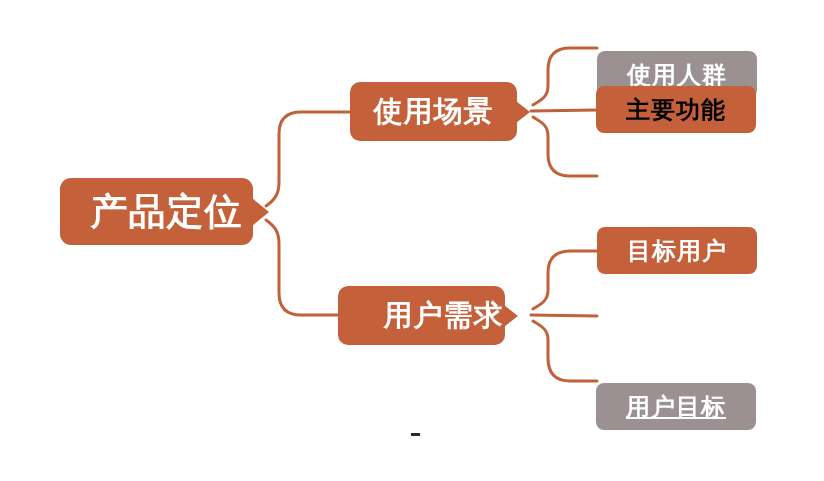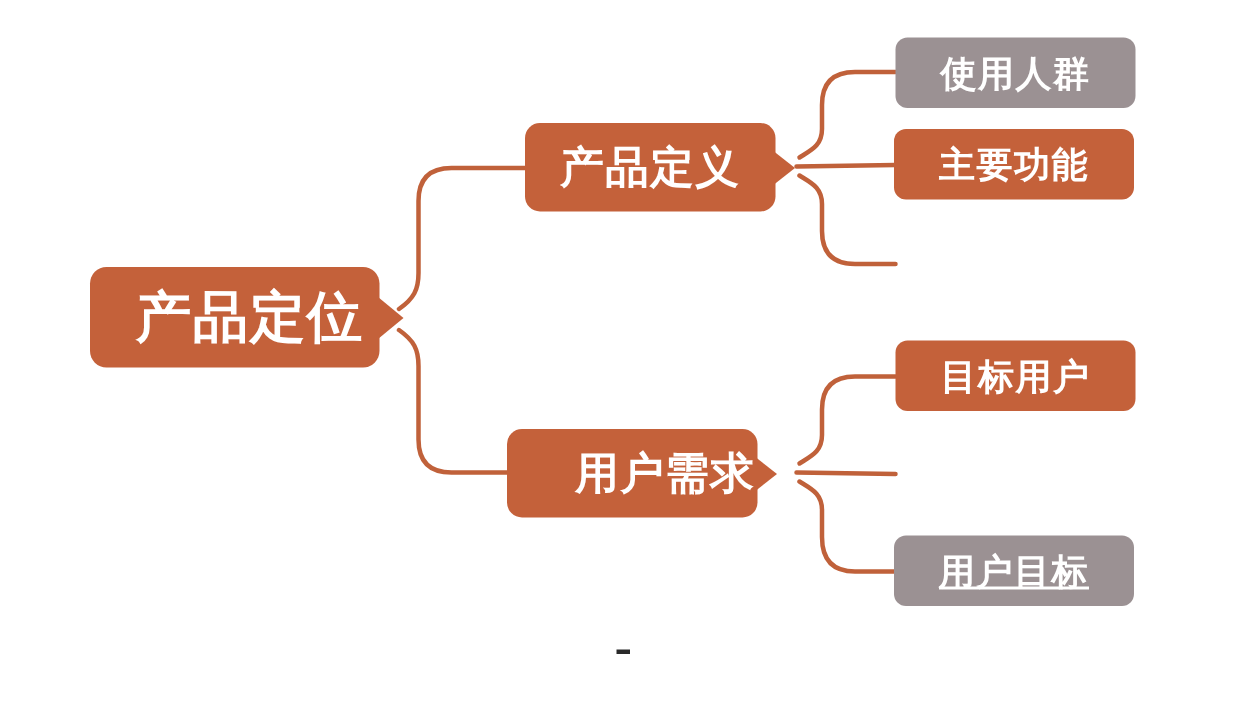--- a/index.html
+++ b/index.html
@@ -16,21 +16,21 @@
   .node {
     position: absolute;
     display: flex; align-items: center; justify-content: center;
     color: #ffffff;
     font-weight: bold;
     box-sizing: border-box;
     letter-spacing: 1px;
     white-space: nowrap;
   }
   .orange { background: var(--c-orange); }
-  .gray   { background: var(--c-gray); }
+  .gray   { background: var(--c-gray); margin-top: 26px; }
 
   
   .node.root {
     left: 60px; top: 178px; width: 193px; height: 67px;
     border-radius: 11px; font-size: 37px; padding-left: 20px;
   }
   
   .node.branch {
     width: 167px; height: 59px;
     border-radius: 10px; font-size: 29px;
@@ -96,32 +96,32 @@
     <path class="conn" d="M 531 315 L 597 316" stroke="#C0613A" stroke-width="3" stroke-linecap="round"></path>
     <path class="conn" d="M 533 321 C 541 326 548 329 548 340 L 548 358 Q 548 381 570 381 L 597 381" stroke="#C0613A" stroke-width="3" stroke-linecap="round"></path>
   </svg>
 
   <div class="node root orange" style="color: rgb(255, 255, 255);">
     <span>产品定位</span>
     <span class="tip"></span>
   </div>
 
   <div class="node branch b0 orange" style="color: rgb(255, 255, 255);">
-    <span>产品定义</span>
+    <span>使用场景</span>
     <span class="tip"></span>
   </div>
   <div class="node branch b1 orange" style="color: rgb(255, 255, 255);">
     <span>用户需求</span>
     <span class="tip"></span>
   </div>
 
   <div class="node leaf l00 gray" style="color: rgb(255, 255, 255);">
     <span>使用人群</span>
   </div>
-  <div class="node leaf l01 orange" style="color: #ffffff;">
+  <div class="node leaf l01 orange" style="color: #000000;">
     <span>主要功能</span>
   </div>
 
   <div class="node leaf l10 orange" style="color: rgb(255, 255, 255);">
     <span>目标用户</span>
   </div>
   <div class="node leaf l12 gray" style="color: rgb(255, 255, 255);">
     <span>用户目标</span>
   </div>
 

